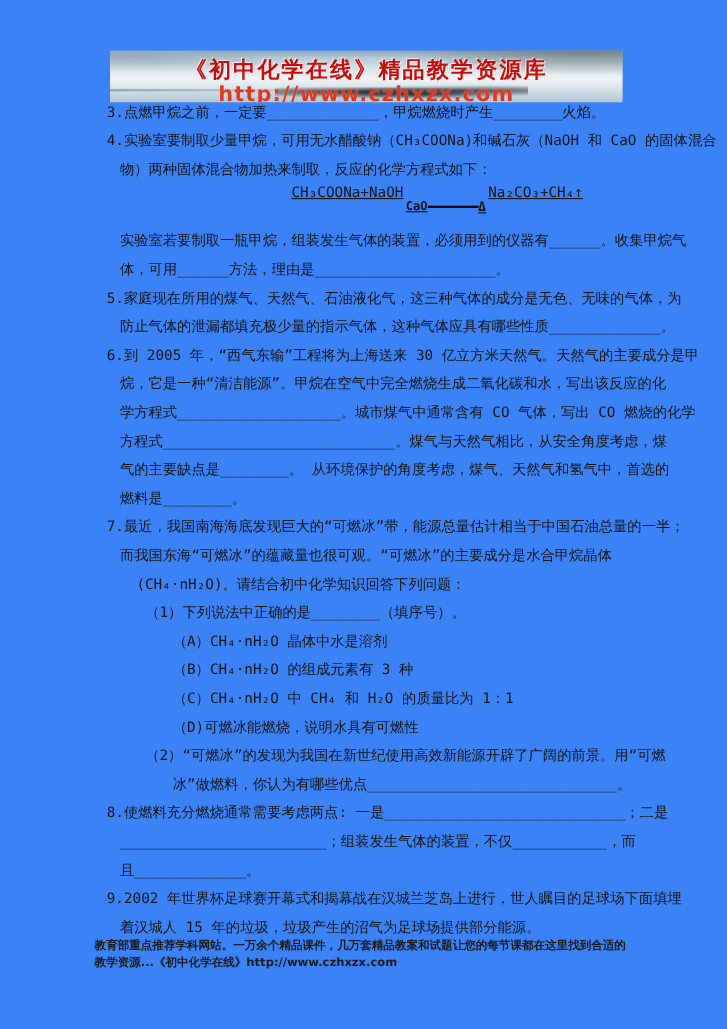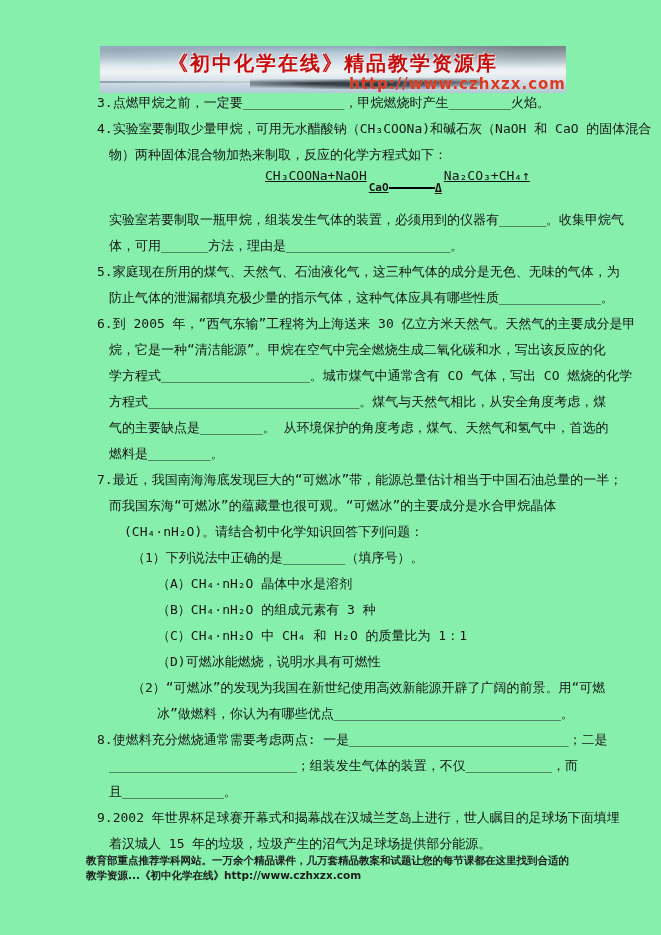--- a/index.html
+++ b/index.html
@@ -1,20 +1,20 @@
 <!DOCTYPE html>
 <html><head>
 <meta charset="utf-8">
 <style>
   html,body{margin:0;padding:0;}
   body{
     width:661px;height:935px;position:relative;background:#ffffff;
     font-family:"DejaVu Sans Mono","Liberation Mono",monospace;color:#151515;
   }
-  .page{position:absolute;inset:0;background:#86efac;overflow:hidden;}
+  .page{position:absolute;inset:0;background:#3b82f6;overflow:hidden;}
 
   
   .banner{
     position:absolute;left:100px;top:46px;width:466px;height:47px;overflow:hidden;
     background:linear-gradient(180deg,#8ea6b8 0px,#b7cbd8 7px,#dbe6ec 18px,#eff3f5 26px,#dce6ec 33px,#c6d5e0 40px,#b4c8d5 47px);
   }
   .banner .mountain-right{
     position:absolute;right:-20px;top:-4px;width:220px;height:26px;
     background:radial-gradient(ellipse at 75% 10%,rgba(110,120,118,.85),rgba(110,120,118,0) 72%);
   }
@@ -33,23 +33,23 @@
     position:absolute;left:0;bottom:10px;width:45%;height:2px;
     background:linear-gradient(90deg,rgba(90,110,125,.55),rgba(90,110,125,0));
   }
   .banner-title{
     position:relative;z-index:2;margin-top:4px;text-align:center;
     font-family:"DejaVu Sans","Liberation Sans",sans-serif;
     font-size:20px;font-weight:bold;letter-spacing:2px;color:#c50d0d;
     text-shadow:1px 1px 0 rgba(255,235,235,.9),-1px -1px 0 rgba(255,255,255,.6);
   }
   .banner-url{
-    position:relative;z-index:2;margin-top:-2px;text-align:right;
+    position:relative;z-index:2;margin-top:-2px;text-align:center;
     font-family:"DejaVu Sans","Liberation Sans",sans-serif;
-    font-size:15px;font-weight:bold;letter-spacing:1px;color:#da3a20;
+    font-size:19px;font-weight:bold;letter-spacing:1px;color:#da3a20;
     text-shadow:0 0 1px rgba(255,255,255,.5);
   }
 
   
   .doc{position:absolute;left:97px;top:90px;width:540px;}
   .line{height:26px;line-height:26px;font-size:13px;white-space:nowrap;}
   .line.c{padding-left:12px;}
   .line.p{padding-left:0;margin-left:27px;}
   .line.s1{padding-left:35px;}
   .line.s2{padding-left:60px;}

